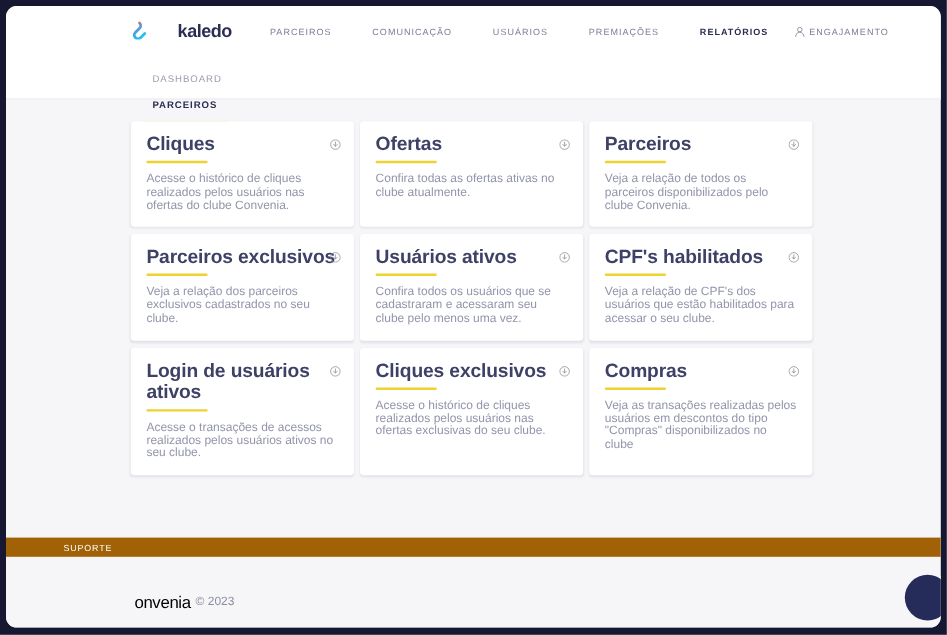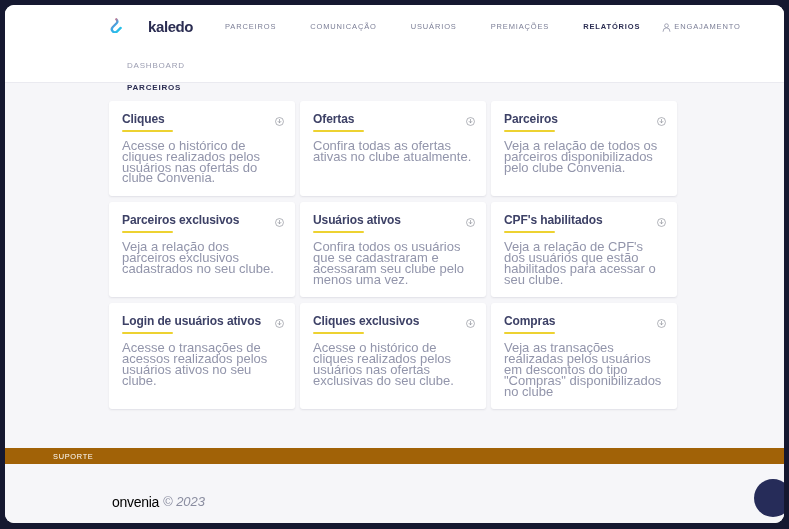--- a/index.html
+++ b/index.html
@@ -51,34 +51,34 @@
   }
 
   
   .content { padding: 18px 0 0 0; }
   .grid { width: 568px; margin-left: 104px; display: flex; flex-wrap: wrap; gap: 6px 5px; }
   .card {
     width: 186px; background: #ffffff; border-radius: 3px;
     box-shadow: 0 1px 2px rgba(40,40,70,0.10);
     padding: 11px 12px 12px 13px; position: relative;
   }
-  .card .title { font-size: 12px; font-weight: 700; color: #3D4166; letter-spacing: -0.1px;}
+  .card .title { font-size: 16px; font-weight: 700; color: #3D4166; letter-spacing: -0.1px;}
   .card .rule { width: 51px; height: 2px; background: #EDD231; margin-top: 4px; border-radius: 1px;}
-  .card .desc { margin-top: 9px; font-size: 13px; line-height: 10.8px; color: #9295AB; }
+  .card .desc { margin-top: 9px; font-size: 10px; line-height: 10.8px; color: #9295AB; }
   .card .dl { position: absolute; right: 11px; top: 11px; }
 
   
   .support { position: absolute; left: 0; right: 0; top: 443px; height: 16px; background: #a16207;
     display: flex; align-items: center; padding-left: 48px; }
   .support span { color: #fff; font-size: 7.4px; letter-spacing: 0.7px; }
   .botfoot { position: absolute; left: 0; right: 0; top: 475px; bottom: 0; background: #F6F6F9;
     display: flex; align-items: center; padding-left: 107px; }
   .convenia { display: flex; align-items: center; gap: 4px; }
   .conv-text { font-size: 14px; color: #000000; letter-spacing: -0.3px; }
-  .copy { font-size: 13px; color: #8A8DA0; font-style: italic; }
+  .copy { font-size: 10px; color: #8A8DA0; }
 
   .chat {
     position: absolute; right: -8px; bottom: 6px; width: 38px; height: 38px;
     border-radius: 50%; background: #262C59; display: flex; align-items: center; justify-content: center;
   }
 </style>
 </head>
 <body>
 
 <div class="page">

